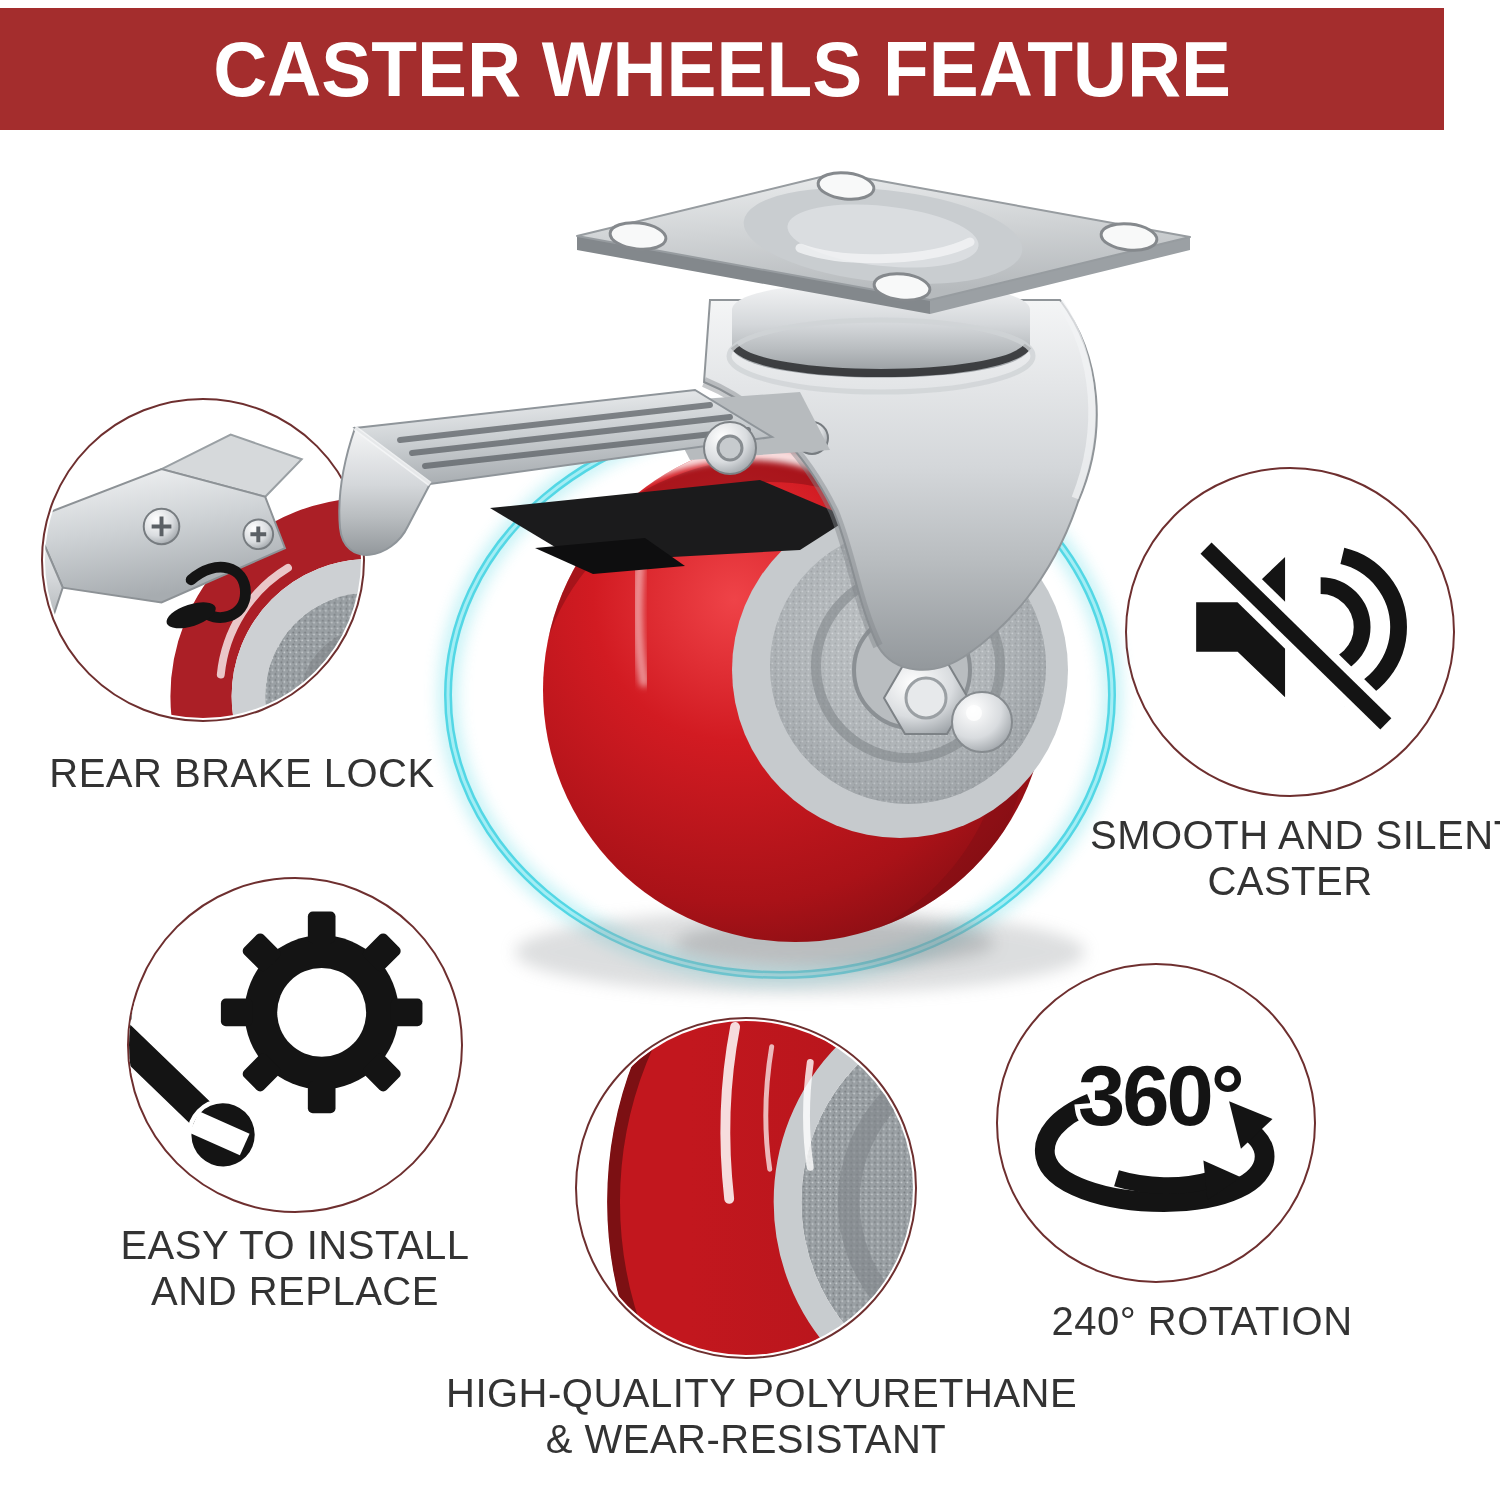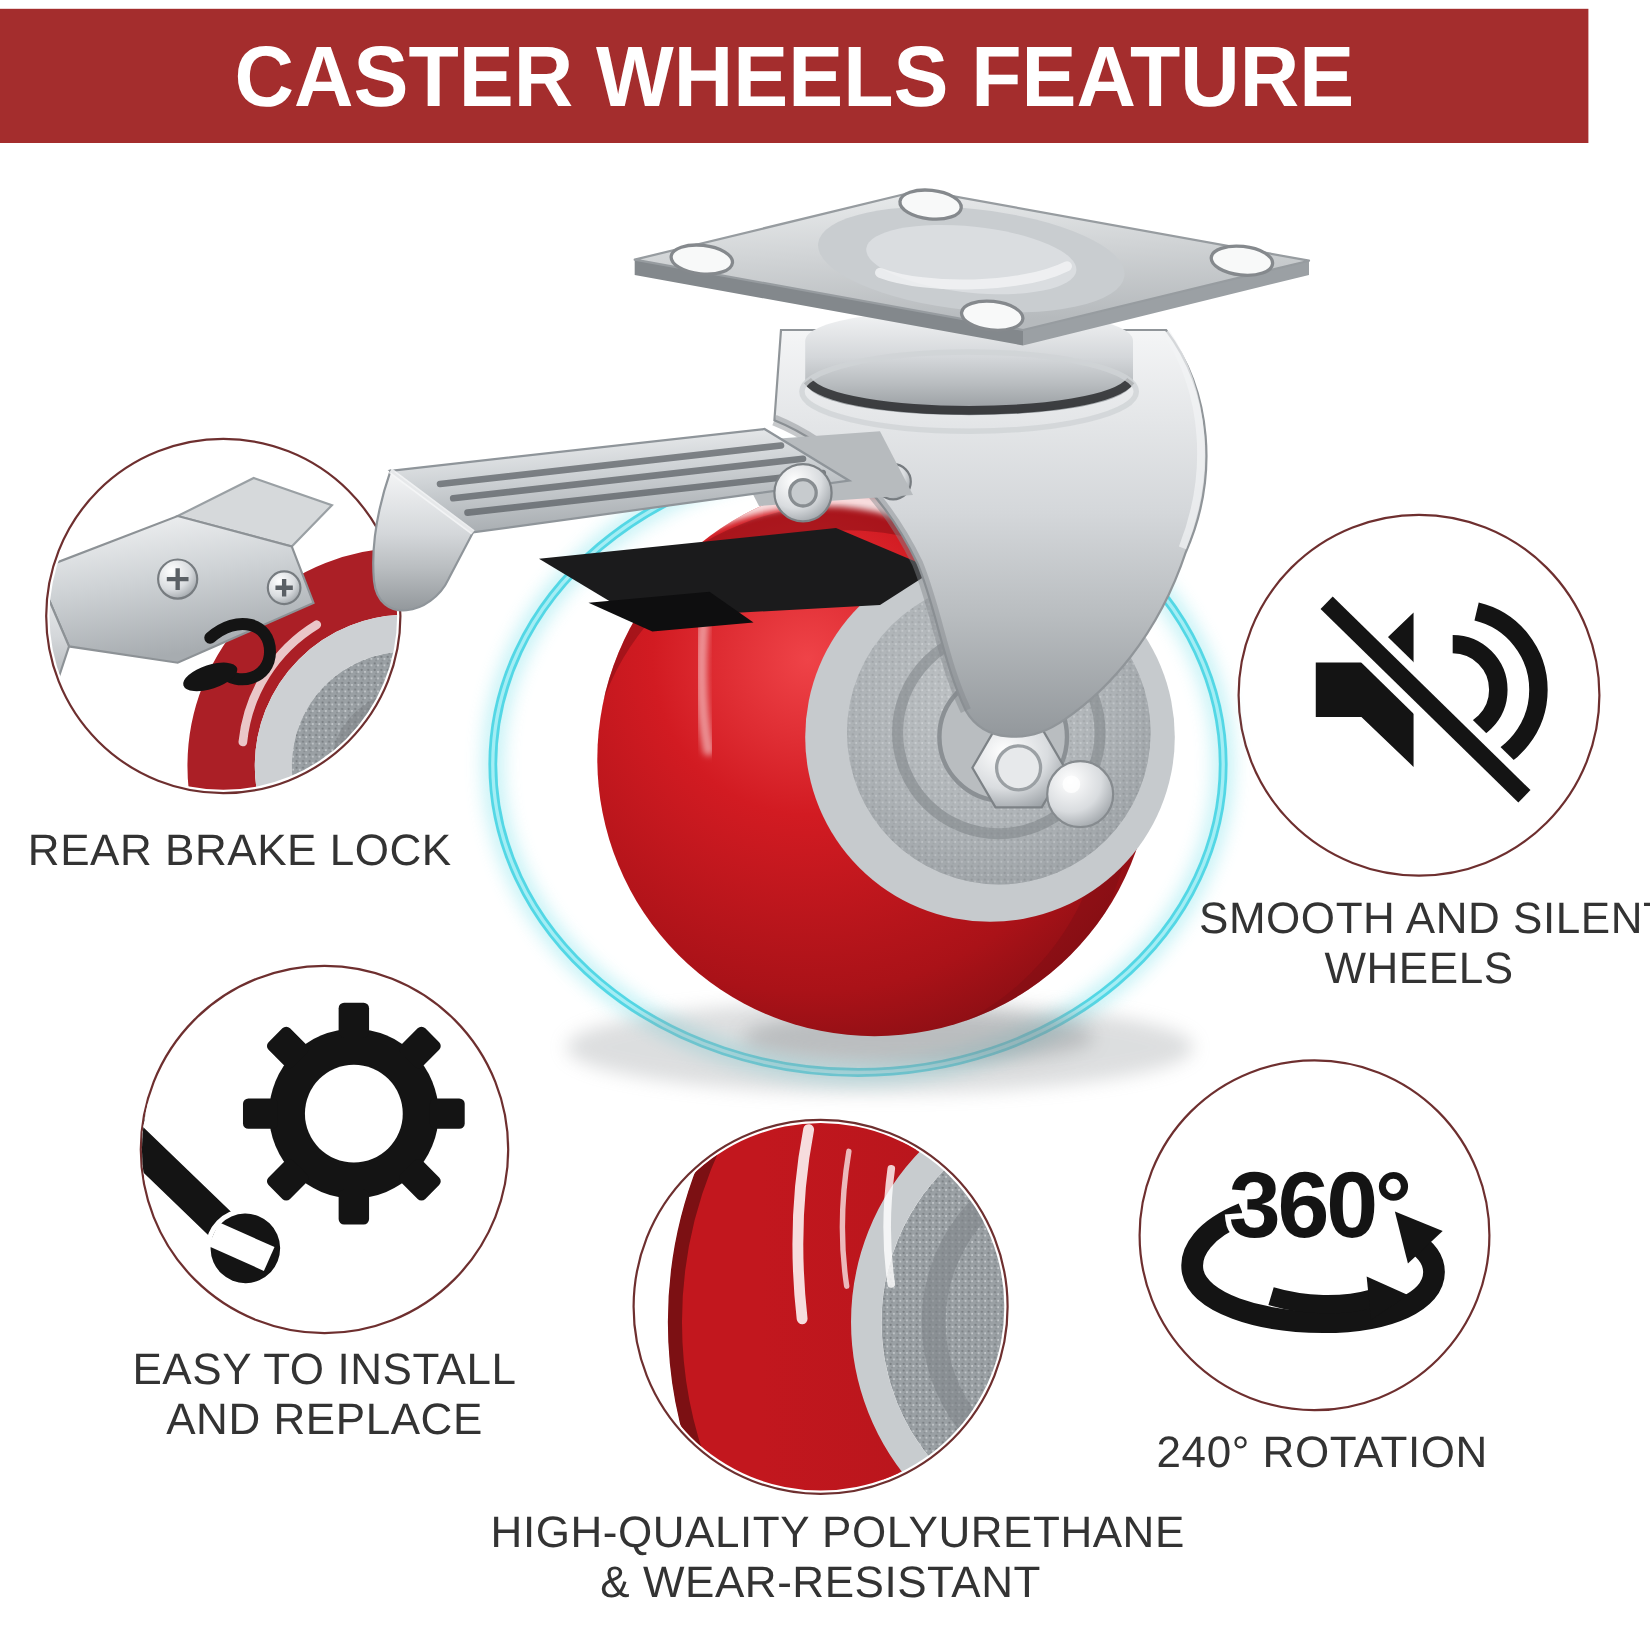--- a/index.html
+++ b/index.html
@@ -207,39 +207,39 @@
           <circle cx="120" cy="128" r="18" fill="url(#chrome)" stroke="#777c80" stroke-width="2"></circle>
           <path d="M 110,128 h20 M 120,118 v20" stroke="#5b6065" stroke-width="4"></path>
           <circle cx="218" cy="136" r="15" fill="url(#chrome)" stroke="#777c80" stroke-width="2"></circle>
           <path d="M 210,136 h16 M 218,128 v16" stroke="#5b6065" stroke-width="4"></path>
         </g>
         <path d="M 150,182 C 175,160 205,168 205,195 C 205,220 175,228 160,212" stroke="#141414" stroke-width="11" fill="none" stroke-linecap="round"></path>
         <ellipse cx="150" cy="218" rx="26" ry="11" fill="#141414" transform="rotate(-18 150 218)"></ellipse>
       </g>
     </svg>
   </div>
-  <div class="caption" style="left:8px;top:750px;width:420px;">
+  <div class="caption" style="left:32px;top:750px;width:420px;">
     <span>REAR BRAKE LOCK</span>
 
   </div>
 
   <div class="feature-circle z1" style="left:1125px;top:467px;width:330px;height:330px;">
     <svg viewBox="0 0 330 330">
       <g fill="var(--icon-black,#141414)">
         <path d="M 70,135 h 42 l 48,-46 v 142 l -48,-46 h -42 z"></path>
         <path d="M 196,118 A 42,42 0 0 1 196,202" fill="none" stroke="var(--icon-black,#141414)" stroke-width="17"></path>
         <path d="M 218,88 A 74,74 0 0 1 218,232" fill="none" stroke="var(--icon-black,#141414)" stroke-width="17"></path>
       </g>
       <line x1="80" y1="80" x2="262" y2="258" stroke="#ffffff" stroke-width="34"></line>
       <line x1="80" y1="80" x2="262" y2="258" stroke="var(--icon-black,#141414)" stroke-width="16"></line>
     </svg>
   </div>
   <div class="caption" style="left:1090px;top:812px;width:400px;">
     <span>SMOOTH AND SILENT</span>
-    <span>WHEELS</span>
+    <span>CASTER</span>
   </div>
 
   <div class="feature-circle z1" style="left:127px;top:877px;width:336px;height:336px;">
     <svg viewBox="0 0 336 336">
       <g fill="var(--icon-black,#141414)">
         <g transform="translate(195,135)">
           <circle r="78"></circle>
           <g>
             <rect x="-14" y="-102" width="28" height="32" rx="5"></rect>
             <rect x="-14" y="-102" width="28" height="32" rx="5" transform="rotate(45)"></rect>
@@ -286,21 +286,21 @@
         <path d="M 197,28 C 190,70 189,112 195,152" stroke="rgba(255,255,255,.7)" stroke-width="5" fill="none" stroke-linecap="round"></path>
         <path d="M 236,44 C 231,80 231,116 236,150" stroke="rgba(255,255,255,.8)" stroke-width="7" fill="none" stroke-linecap="round"></path>
       </g>
     </svg>
   </div>
   <div class="caption" style="left:446px;top:1370px;width:600px;">
     <span>HIGH-QUALITY POLYURETHANE</span>
     <span>&amp; WEAR-RESISTANT</span>
   </div>
 
-  <div class="feature-circle z1" style="left:1035px;top:963px;width:320px;height:320px;">
+  <div class="feature-circle z1" style="left:996px;top:963px;width:320px;height:320px;">
     <svg viewBox="0 0 320 320">
       <g transform="translate(8,22)">
         <path d="M 86,118 C 52,132 36,152 40,172 C 46,200 100,218 160,218 C 222,218 262,198 262,172 C 262,160 254,150 240,142" fill="none" stroke="var(--icon-black,#141414)" stroke-width="20"></path>
         <polygon points="226,116 270,134 238,164" fill="var(--icon-black,#141414)"></polygon>
         <path d="M 112,194 C 142,203 178,204 206,196" fill="none" stroke="var(--icon-black,#141414)" stroke-width="17"></path>
         <polygon points="200,176 238,193 204,216" fill="var(--icon-black,#141414)"></polygon>
         <text x="156" y="140" text-anchor="middle" font-family="Liberation Sans, DejaVu Sans, sans-serif" font-size="86" font-weight="700" letter-spacing="-3" fill="var(--icon-black,#141414)" stroke="#ffffff" stroke-width="10" paint-order="stroke">360°</text>
       </g>
     </svg>
   </div>

